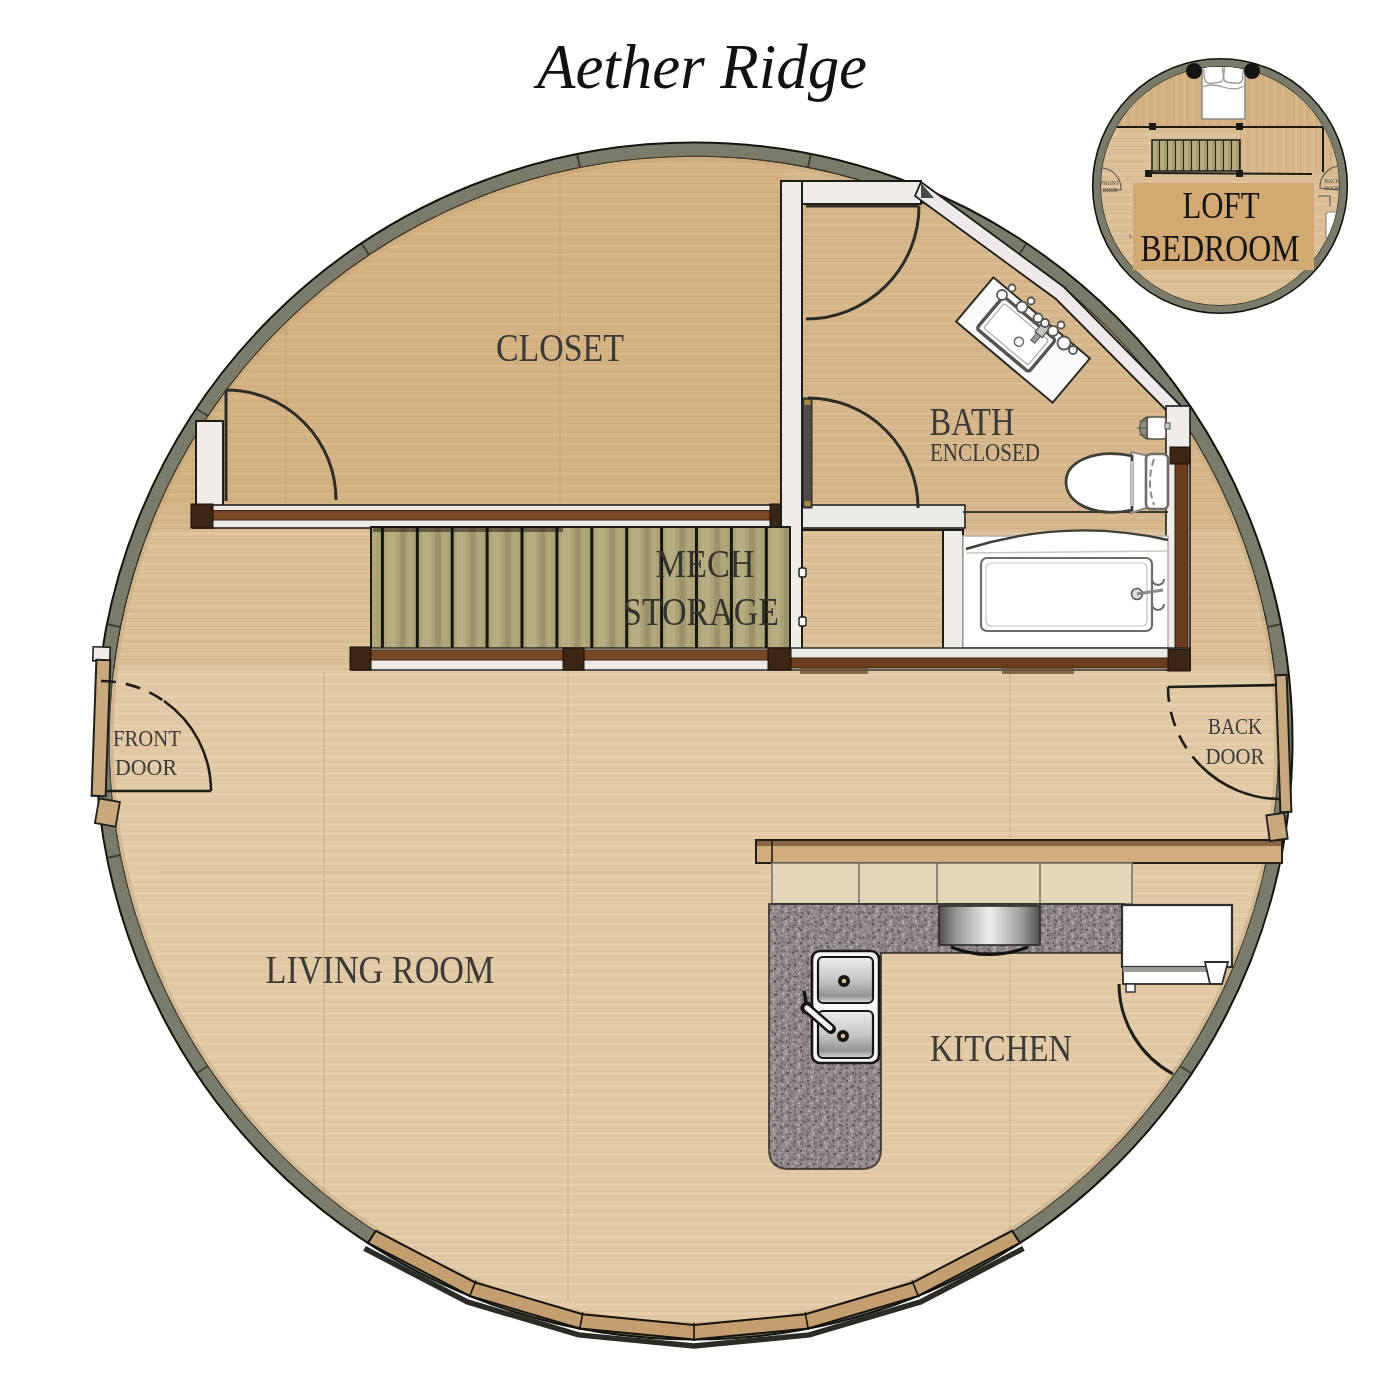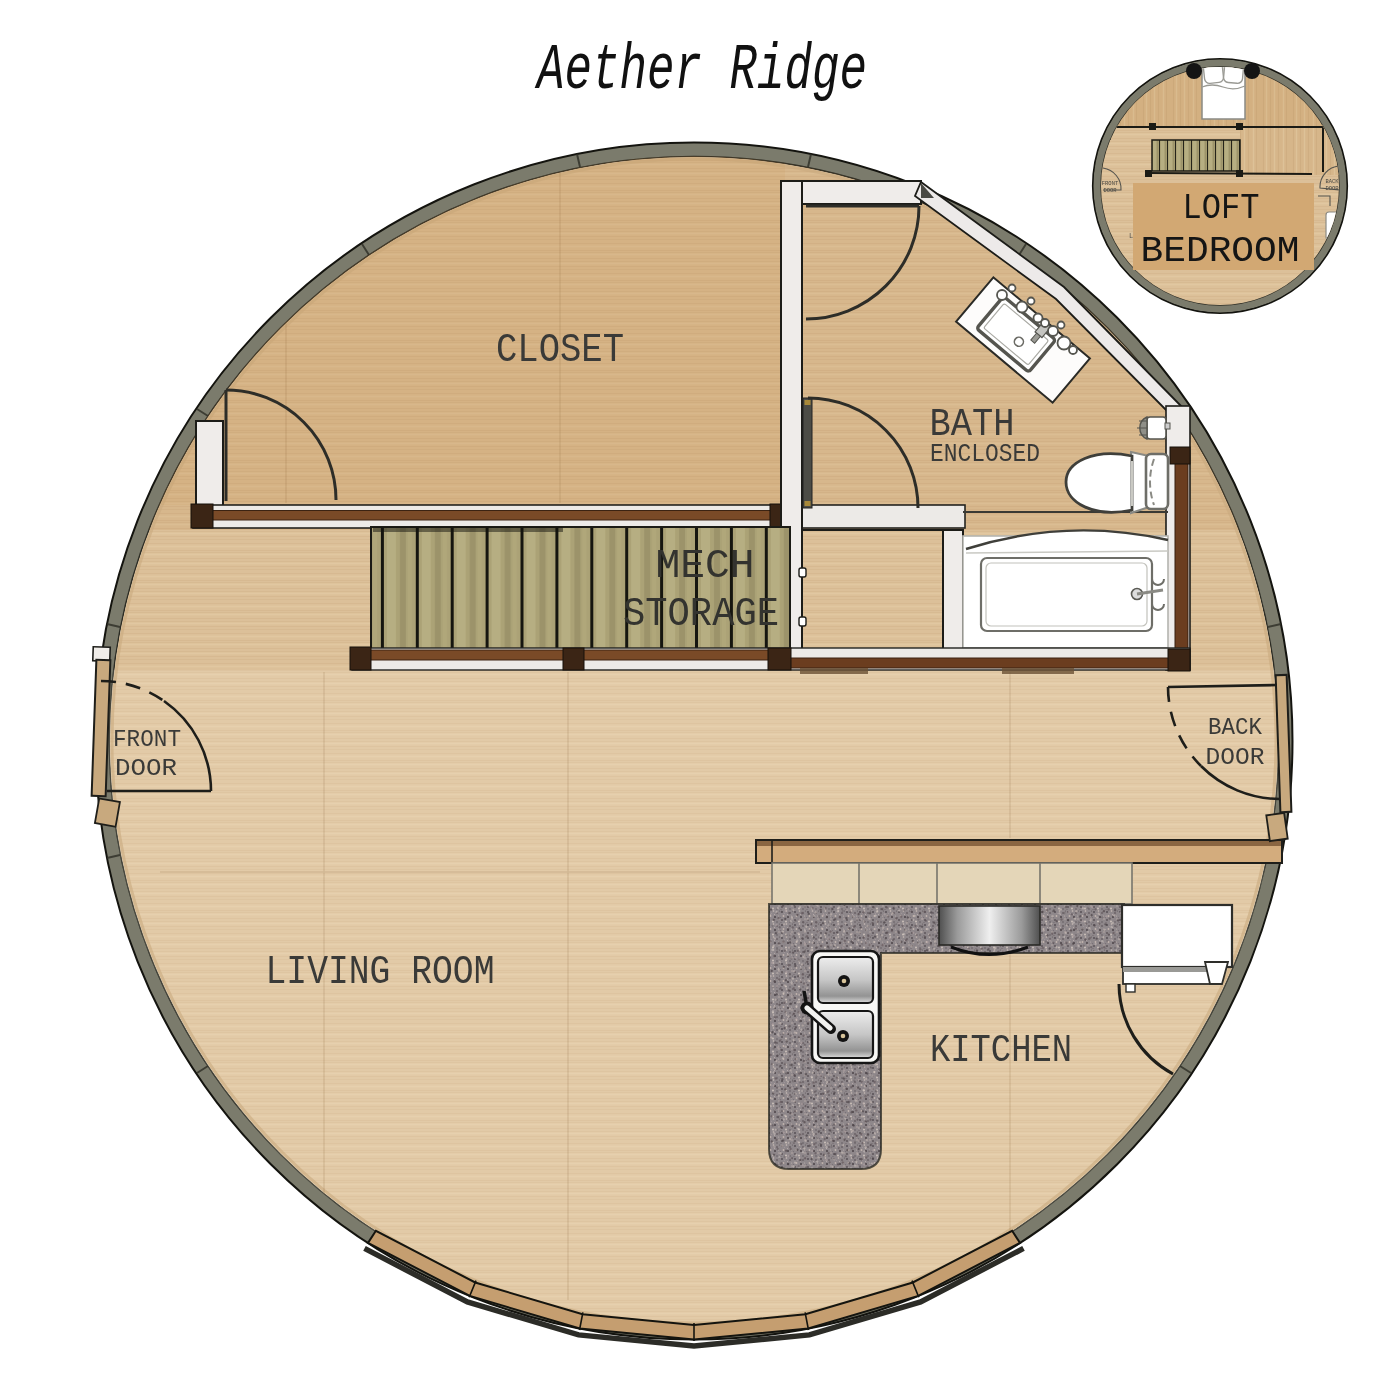--- a/index.html
+++ b/index.html
@@ -1,17 +1,17 @@
 <!DOCTYPE html>
 <html><head>
 <meta charset="utf-8">
 <style>
   html,body{margin:0;padding:0;background:#ffffff;}
   #page{width:1394px;height:1394px;position:relative;background:#ffffff;
-        font-family:Liberation Mono, monospace;}
+        font-family:Liberation Serif, serif;}
   svg{display:block;}
 </style>
 </head>
 <body>
 <div id="page">
 <svg width="1394" height="1394" viewBox="0 0 1394 1394" xmlns="http://www.w3.org/2000/svg">
 <defs>
   <pattern id="wood" width="260" height="30" patternUnits="userSpaceOnUse">
     <rect width="260" height="30" fill="#dcc099"></rect>
     <g stroke="#cdab7e" stroke-width="1.2" opacity="0.32">

